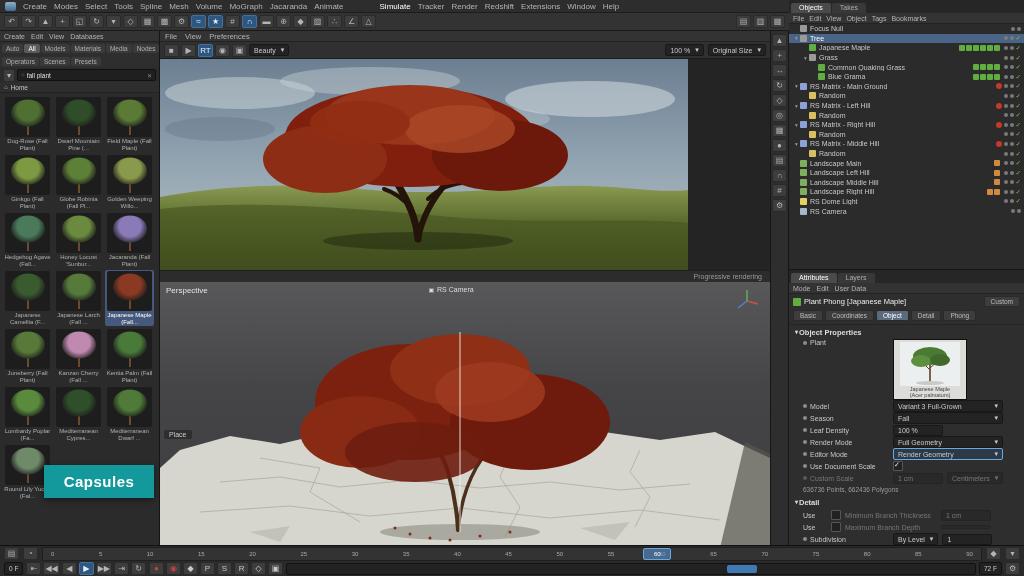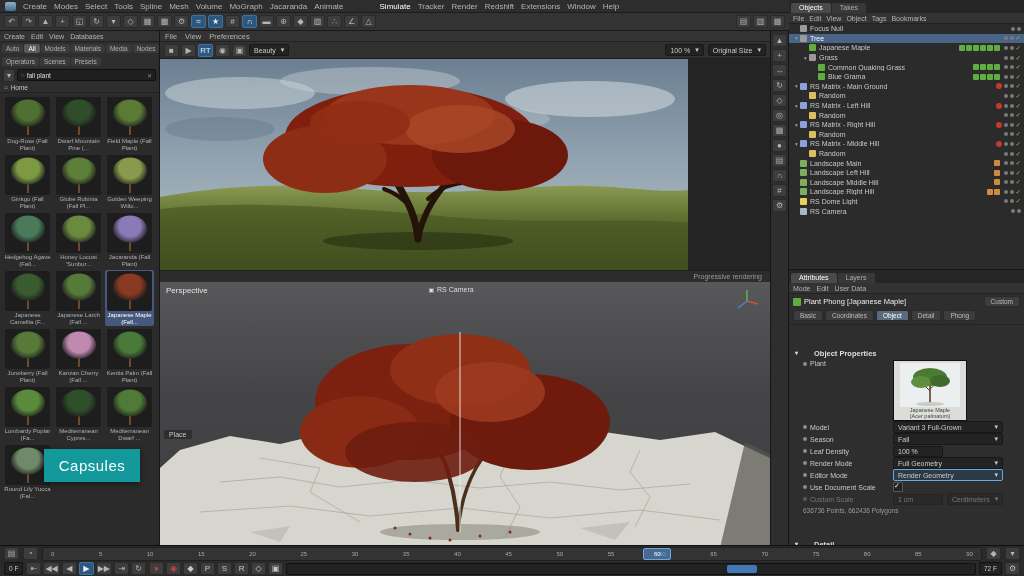--- a/index.html
+++ b/index.html
@@ -76,21 +76,21 @@
   .om-dot{width:4px;height:4px;border-radius:50%;background:#7a7a7a;margin-left:2px;flex:0 0 auto;}
   .om-check{color:#7bc84f;font-size:6.5px;margin-left:2px;}
   .om-red{width:6px;height:6px;border-radius:50%;background:#c43a2a;margin-left:2px;flex:0 0 auto;}
 
   .attrs{position:absolute;left:0;top:270px;width:235px;height:275px;background:#2e2e2e;box-sizing:border-box;overflow:hidden;}
   .attr-mode{display:flex;gap:6px;font-size:7px;align-items:center;padding:0 4px;height:10px;background:#333;border-bottom:1px solid #222;}
   .attr-title{display:flex;align-items:center;gap:3px;font-size:7.5px;padding:2px 4px;color:#ececec;}
   .chip{background:#3d3d3d;border:1px solid #2a2a2a;border-radius:2px;padding:1px 6px;font-size:6.5px;color:#bdbdbd;}
   .chip.active{background:#5a6b7d;color:#fff;}
   .chiprow{display:flex;gap:2px;padding:1px 4px 3px;border-bottom:1px solid #242424;}
-  .attr-section{font-size:7.5px;font-weight:bold;color:#dedede;padding:3px 6px 2px;display:flex;gap:16px;align-items:flex-start;margin-top:21px;}
+  .attr-section{font-size:7.5px;font-weight:bold;color:#dedede;padding:3px 6px 2px;display:flex;gap:1px;align-items:flex-start;}
   .attr-row{display:flex;align-items:center;min-height:12px;font-size:7px;padding-left:14px;gap:4px;}
   .attr-label{width:86px;display:flex;align-items:center;gap:3px;flex:0 0 auto;}
   .adot{width:4px;height:4px;border-radius:50%;background:#8d8d8d;flex:0 0 auto;}
   .numfield{background:#232323;border:1px solid #181818;border-radius:2px;padding:1px 4px;min-width:40px;font-size:7px;color:#ccc;}
   .dd-w{min-width:100px;}
   .dd-hl{border-color:#6aa8e0;background:#2c3a48;}
   .checkbox{width:8px;height:8px;background:#222;border:1px solid #555;border-radius:1px;position:relative;flex:0 0 auto;}
   .checkbox.on::after{content:"✓";color:#eaeaea;font-size:7px;position:absolute;left:0px;top:-1px;}
   .dim{opacity:.45;}
   .attr-stats{font-size:6.5px;color:#9a9a9a;padding:2px 6px 2px 14px;}
@@ -103,21 +103,21 @@
   .ruler{position:relative;flex:1;height:12px;background:#333;border:1px solid #1f1f1f;border-radius:2px;display:flex;align-items:center;}
   .ticks{display:flex;justify-content:space-between;width:100%;padding:0 8px;font-size:6px;color:#a8a8a8;box-sizing:border-box;}
   .playhead{position:absolute;left:64%;top:0;width:28px;height:100%;background:rgba(90,150,220,.55);border:1px solid #6aa8e0;
             border-radius:2px;font-size:6px;color:#fff;text-align:center;line-height:10px;box-sizing:border-box;}
   .tl-row2{display:flex;align-items:center;height:15px;padding:0 4px;gap:3px;box-sizing:border-box;}
   .framebox{background:#222;border:1px solid #121212;border-radius:2px;font-size:6.5px;padding:0 4px;height:11px;line-height:11px;color:#ccc;}
   .rangebar{flex:1;height:10px;background:#222;border:1px solid #121212;border-radius:2px;position:relative;}
   .rangecur{position:absolute;left:64%;width:30px;top:1px;bottom:1px;background:#4a90d9;border-radius:2px;opacity:.8;}
 
   
-  .badge{position:absolute;left:44px;top:449px;width:96px;height:33px;color:#fff;font-weight:normal;font-size:15px;
+  .badge{position:absolute;left:44px;top:465px;width:110px;height:33px;color:#fff;font-weight:bold;font-size:15px;
          display:flex;align-items:center;justify-content:center;letter-spacing:.5px;z-index:50;box-shadow:0 2px 6px rgba(0,0,0,.45);}
   .title-card{position:absolute;left:52px;top:503px;background:#ffffff;color:#141414;font-weight:bold;font-size:14px;
               padding:7px 13px;z-index:50;box-shadow:0 2px 6px rgba(0,0,0,.45);}
 </style>
 </head>
 <body>
 
 <div class="root">
 
   <div class="menubar">

